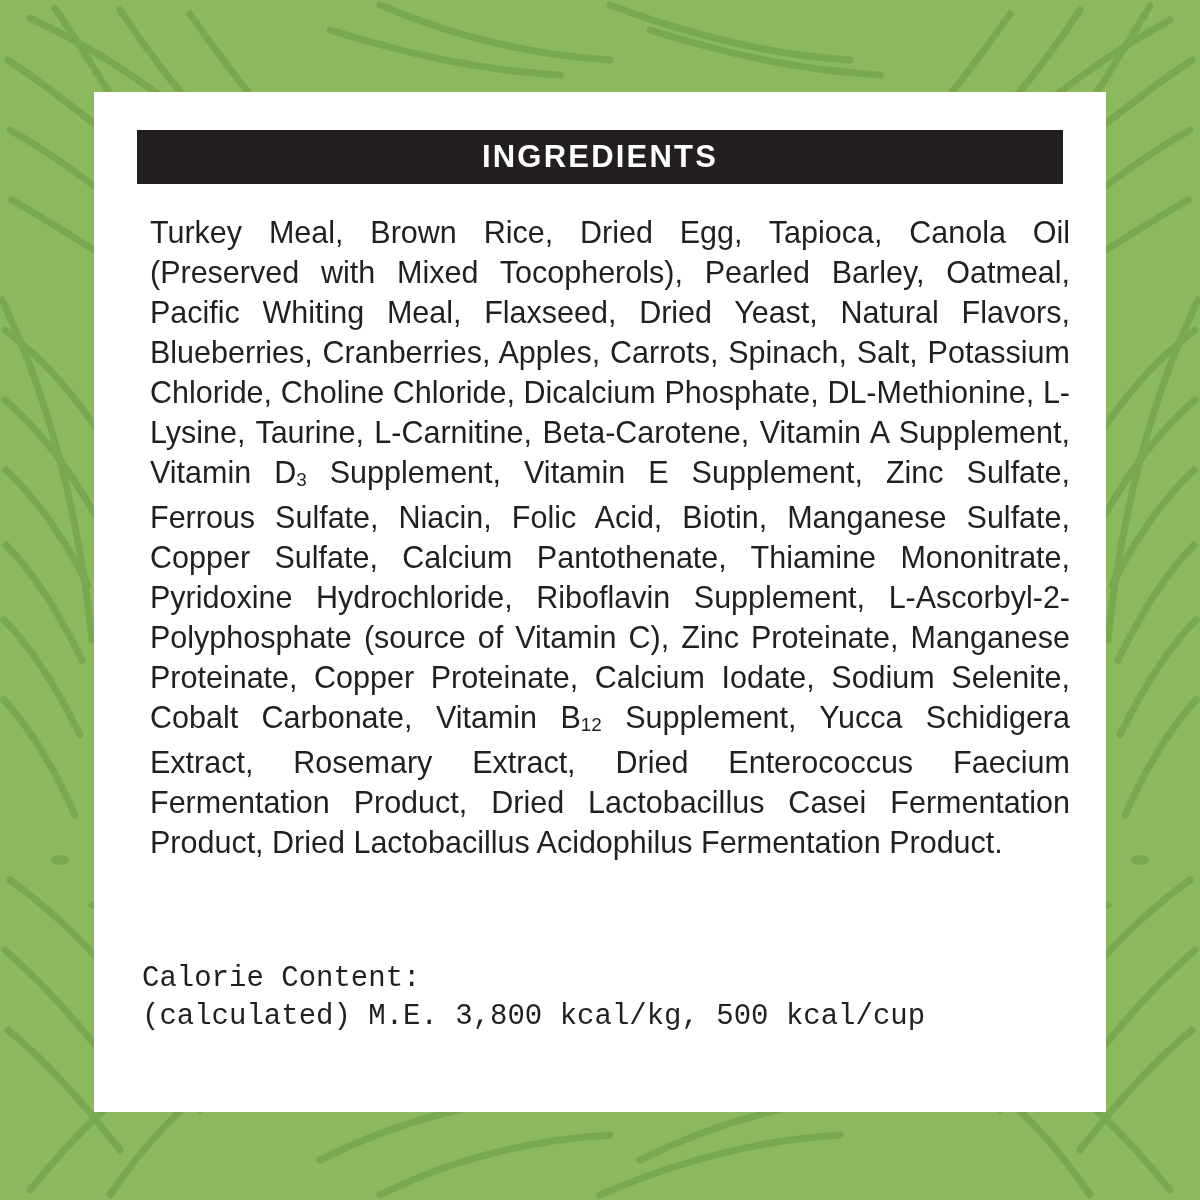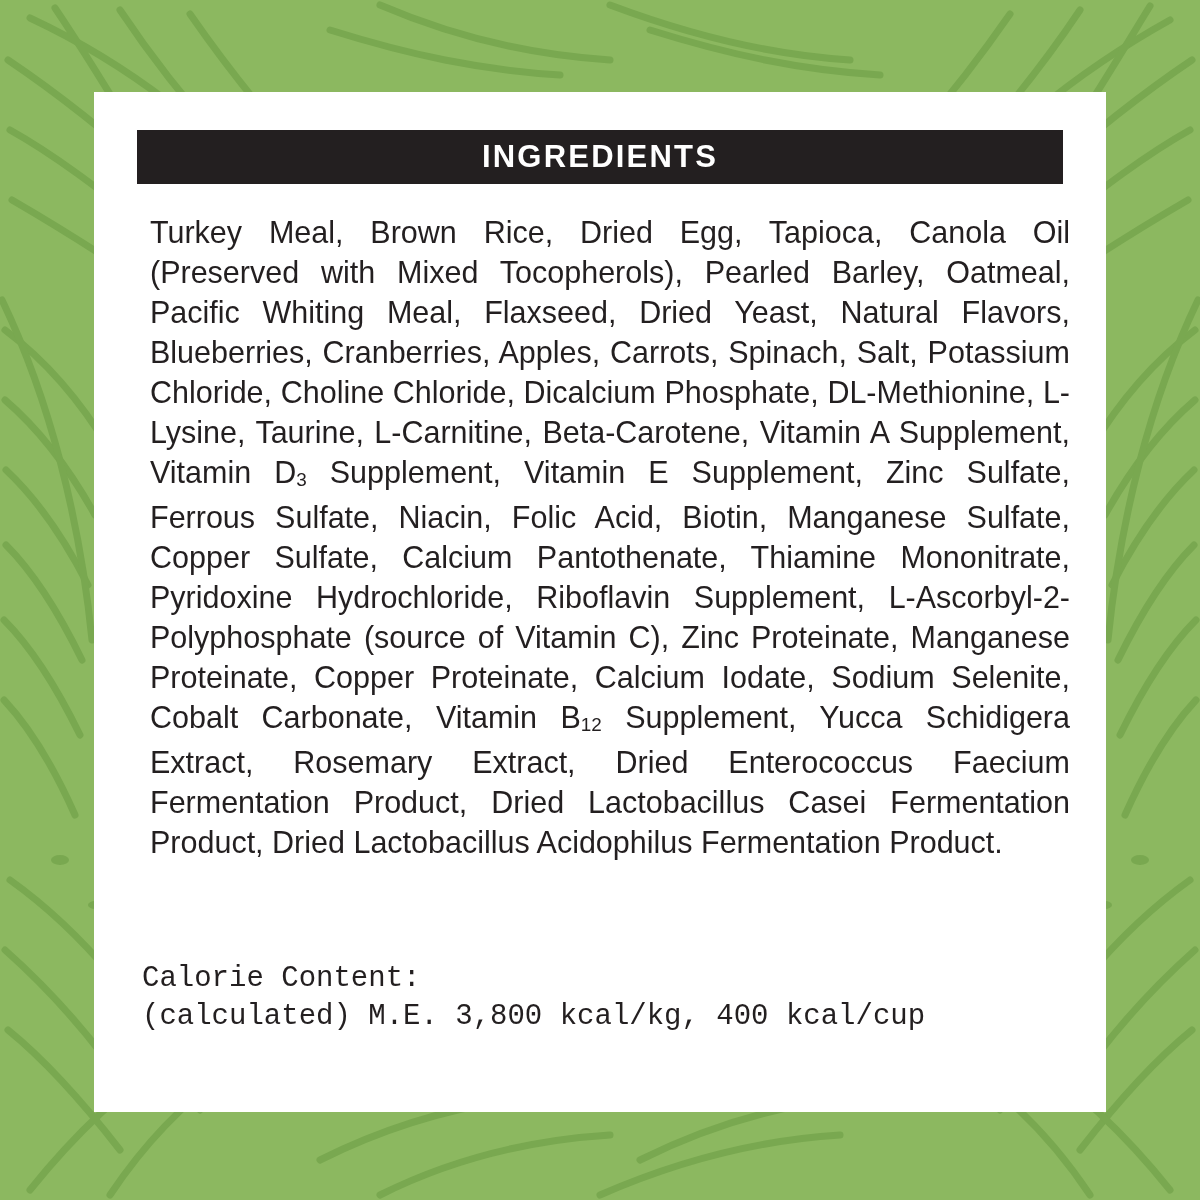--- a/index.html
+++ b/index.html
@@ -162,17 +162,17 @@
   <div class="card">
 
     <div class="header-bar">
       <span class="title">INGREDIENTS</span>
     </div>
 
     <div class="body-text"><span>Turkey Meal, Brown Rice, Dried Egg, Tapioca, Canola Oil (Preserved with Mixed Tocopherols), Pearled Barley, Oatmeal, Pacific Whiting Meal, Flaxseed, Dried Yeast, Natural Flavors, Blueberries, Cranberries, Apples, Carrots, Spinach, Salt, Potassium Chloride, Choline Chloride, Dicalcium Phosphate, DL-Methionine, L-Lysine, Taurine, L-Carnitine, Beta-Carotene, Vitamin A Supplement, Vitamin D</span><span class="sub">3</span><span> Supplement, Vitamin E Supplement, Zinc Sulfate, Ferrous Sulfate, Niacin, Folic Acid, Biotin, Manganese Sulfate, Copper Sulfate, Calcium Pantothenate, Thiamine Mononitrate, Pyridoxine Hydrochloride, Riboflavin Supplement, L-Ascorbyl-2-Polyphosphate (source of Vitamin C), Zinc Proteinate, Manganese Proteinate, Copper Proteinate, Calcium Iodate, Sodium Selenite, Cobalt Carbonate, Vitamin B</span><span class="sub">12</span><span> Supplement, Yucca Schidigera Extract, Rosemary Extract, Dried Enterococcus Faecium Fermentation Product, Dried Lactobacillus Casei Fermentation Product, Dried Lactobacillus Acidophilus Fermentation Product.</span></div>
 
     <div class="calorie-block">
       <span class="line">Calorie Content:</span>
-      <span class="line">(calculated) M.E. 3,800 kcal/kg, 400 kcal/cup</span>
+      <span class="line">(calculated) M.E. 3,800 kcal/kg, 500 kcal/cup</span>
     </div>
 
   </div>
 </div>
 
 </body></html>

